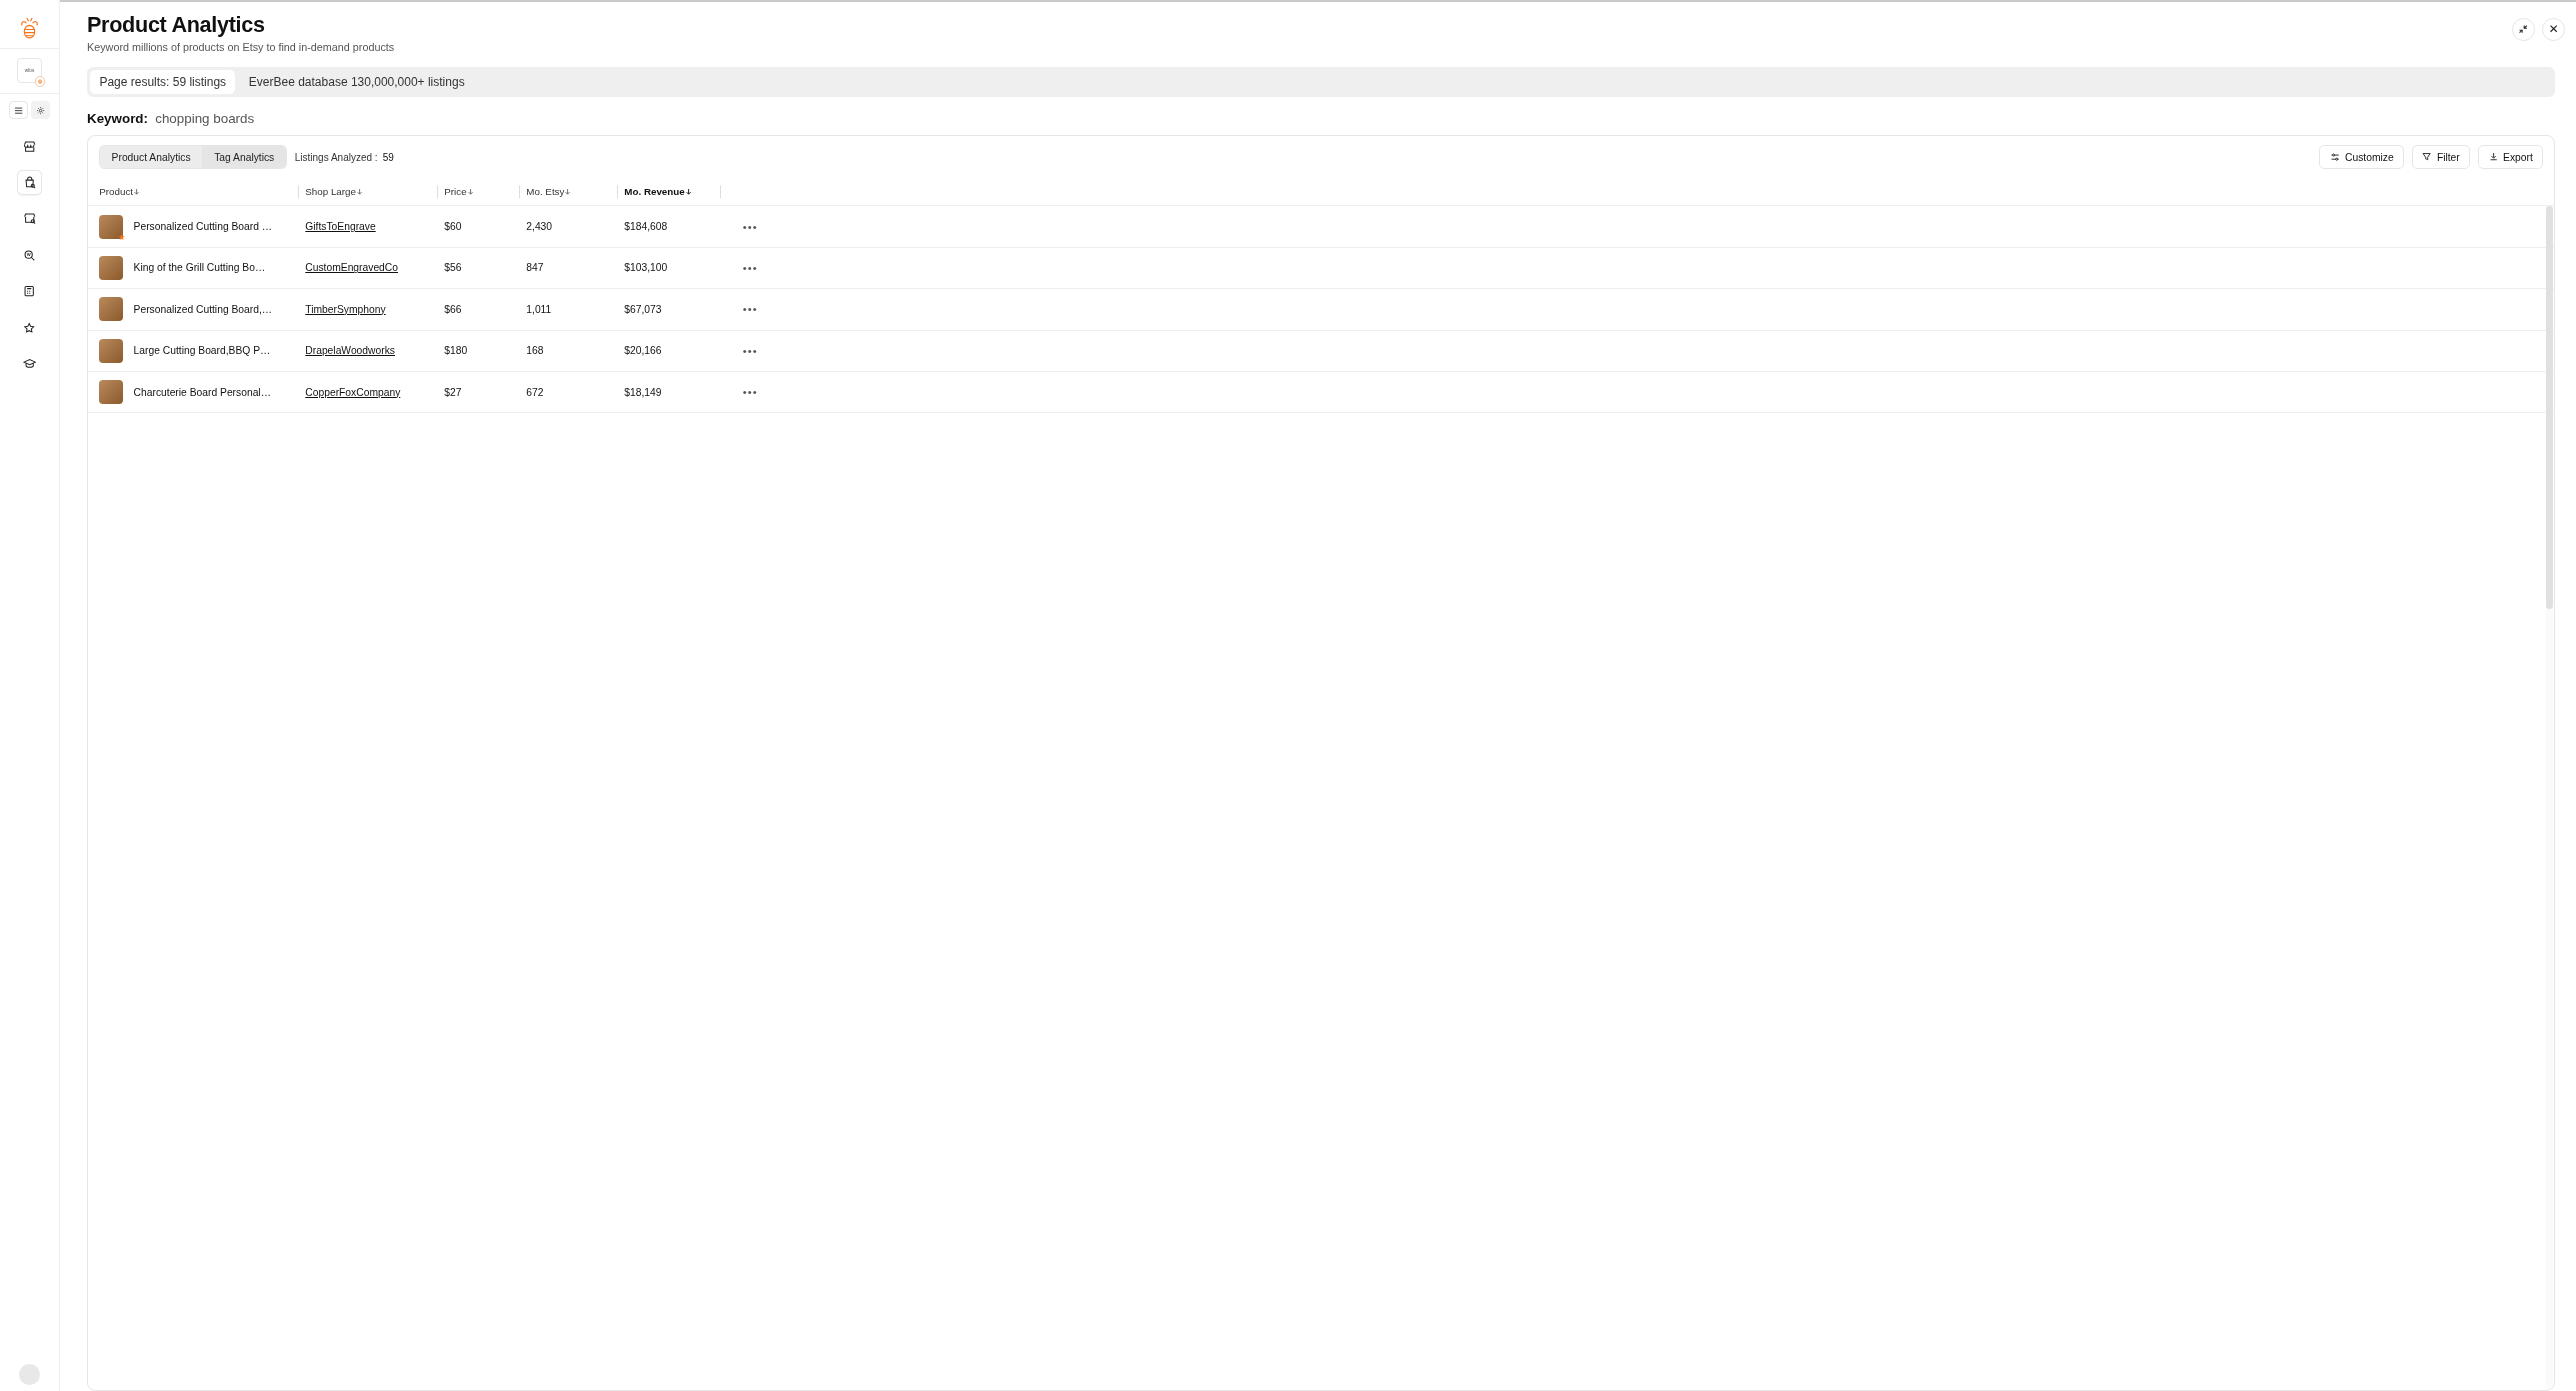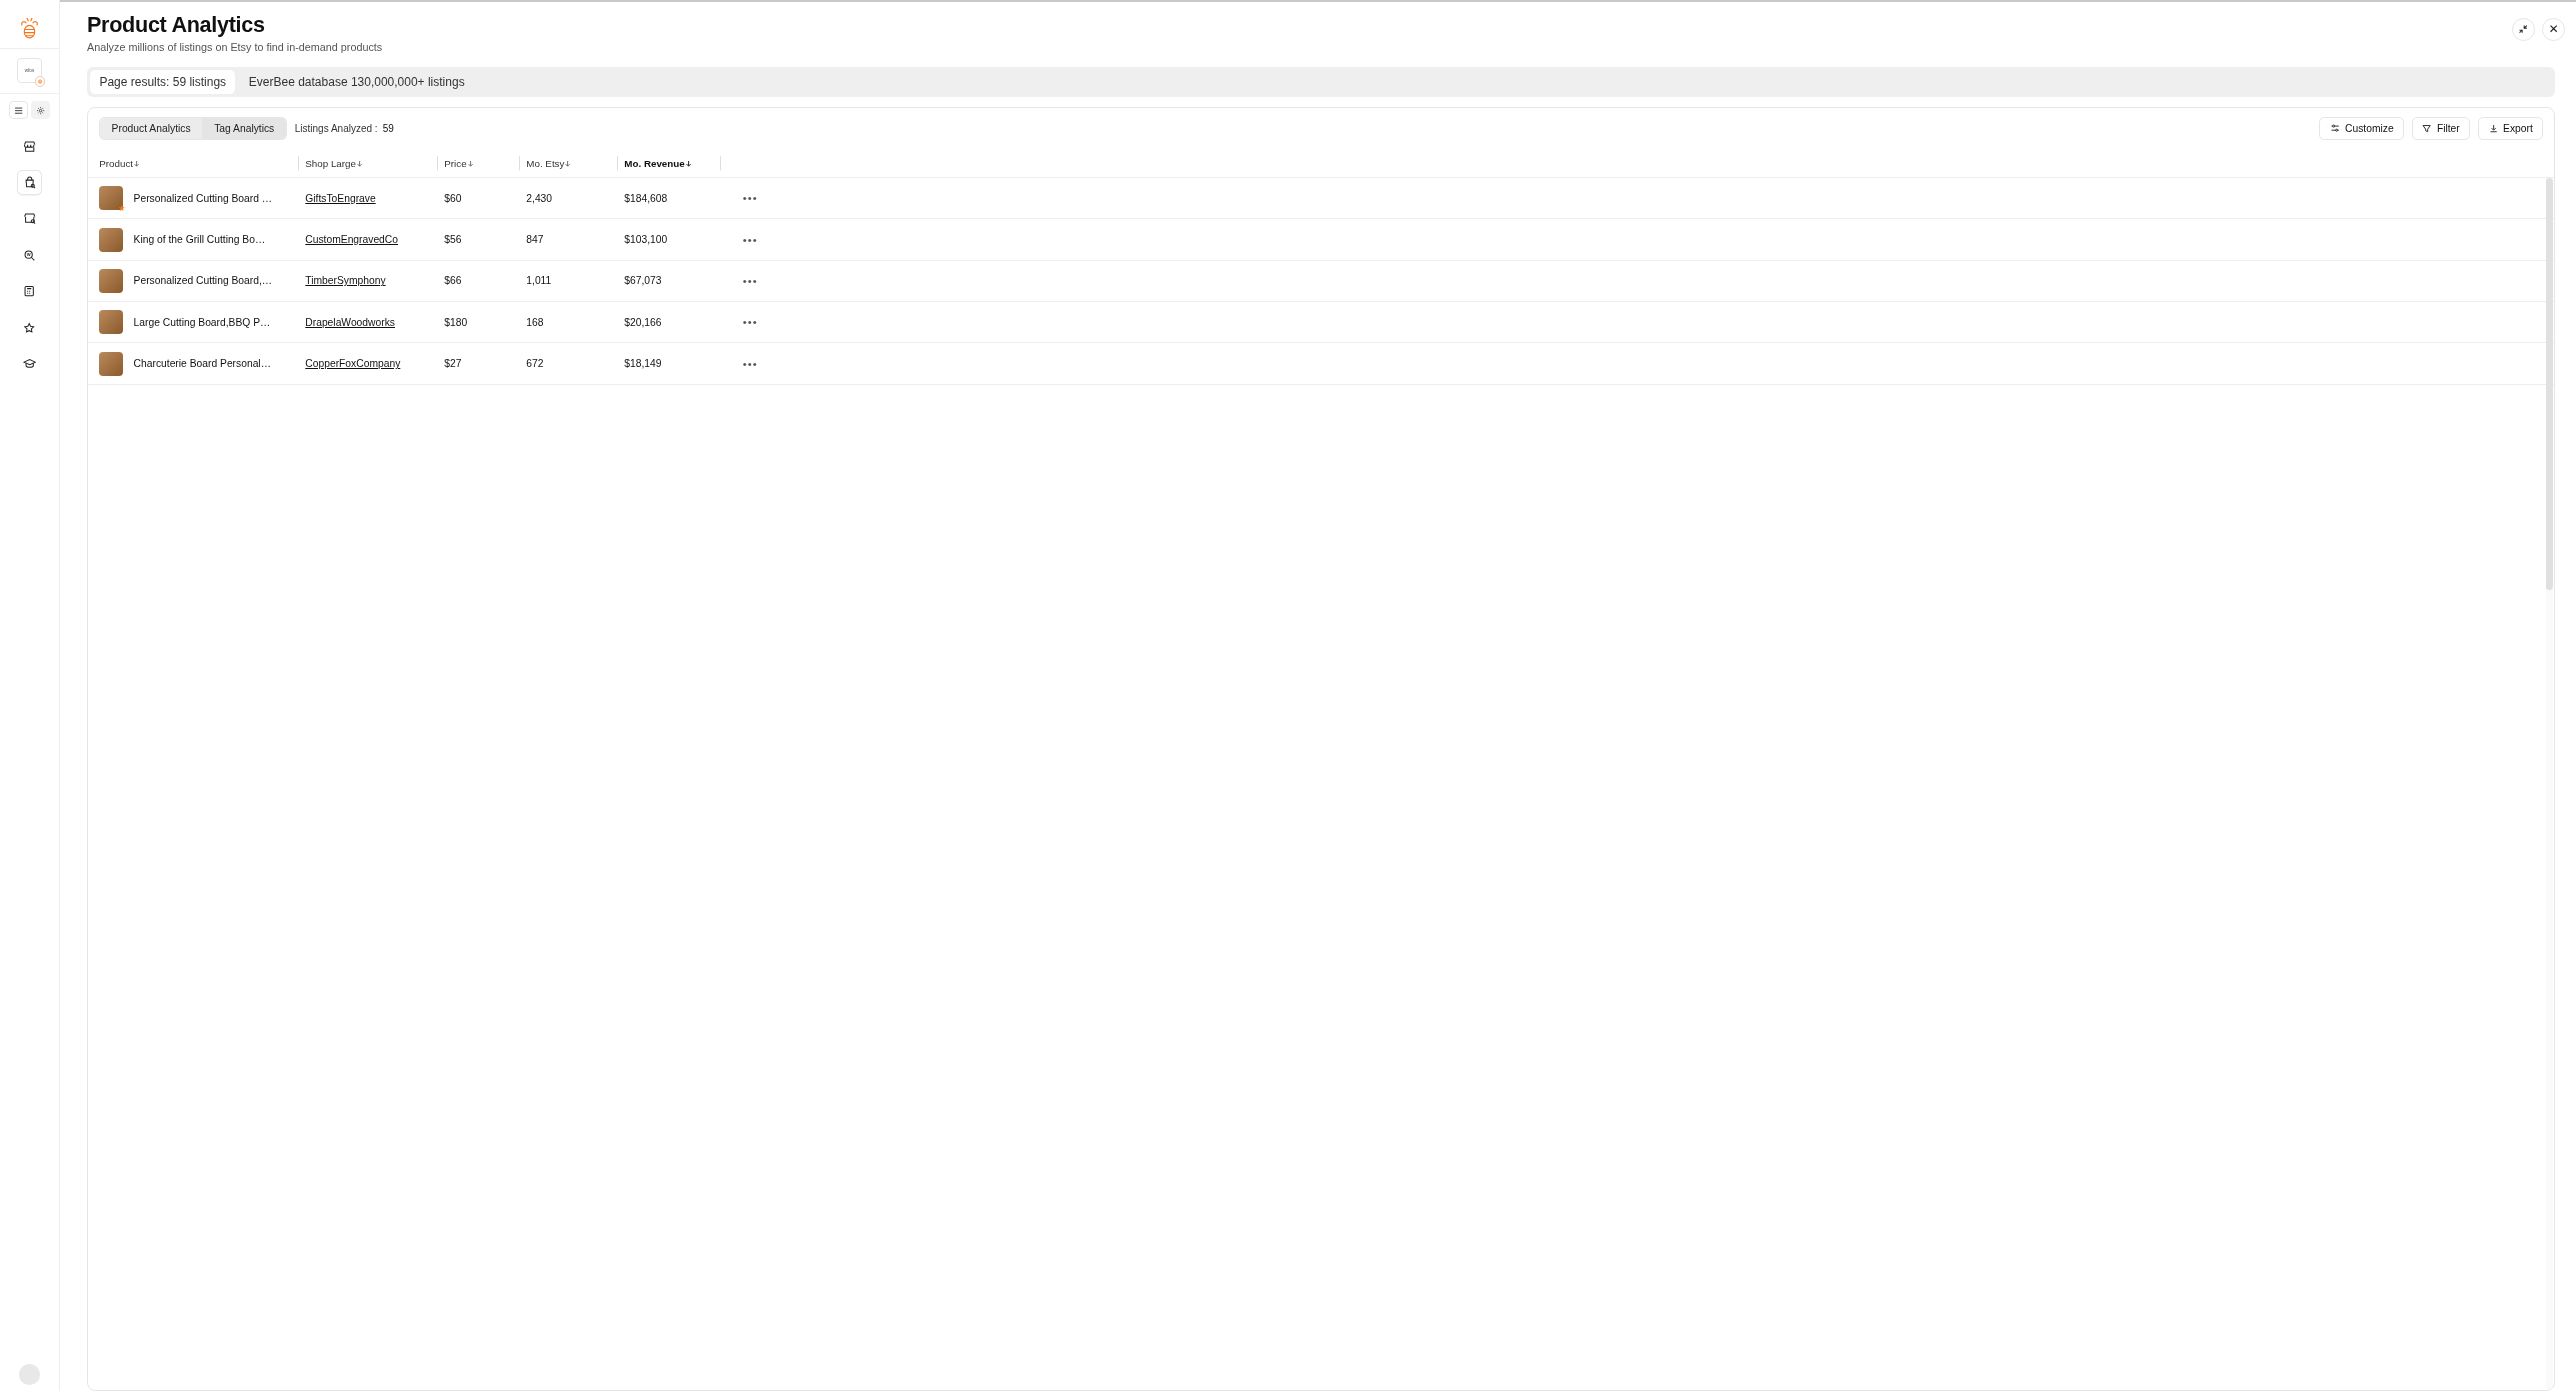--- a/index.html
+++ b/index.html
@@ -219,31 +219,35 @@
     <div class="circle-btn">
       <span>
         <svg width="9.3" height="9.3" viewBox="0 0 18 18" stroke="#222" stroke-width="2.2">
             <path d="M3 3l12 12M15 3L3 15"></path>
           </svg>
       </span>
     </div>
   </div>
 
   <h1 class="page-title">Product Analytics</h1>
-  <p class="page-subtitle">Analyze millions of listings on Etsy to find in-demand products</p>
+  <p class="page-subtitle">Keyword millions of products on Etsy to find in-demand products</p>
 
   <div class="pill-row">
     <div class="pill active">
       <span>Page results: 59 listings</span>
     </div>
     <div class="pill">
       <span>EverBee database 130,000,000+ listings</span>
     </div>
   </div>
 
+  <div class="keyword-row">
+    <span class="label">Keyword:</span>
+    <span class="value">chopping boards</span>
+  </div>
 
   <section class="panel">
     <div class="panel-header">
       <div class="tab-group">
         <div class="tab active">
           <span>Product Analytics</span>
         </div>
         <div class="tab">
           <span>Tag Analytics</span>
         </div>

